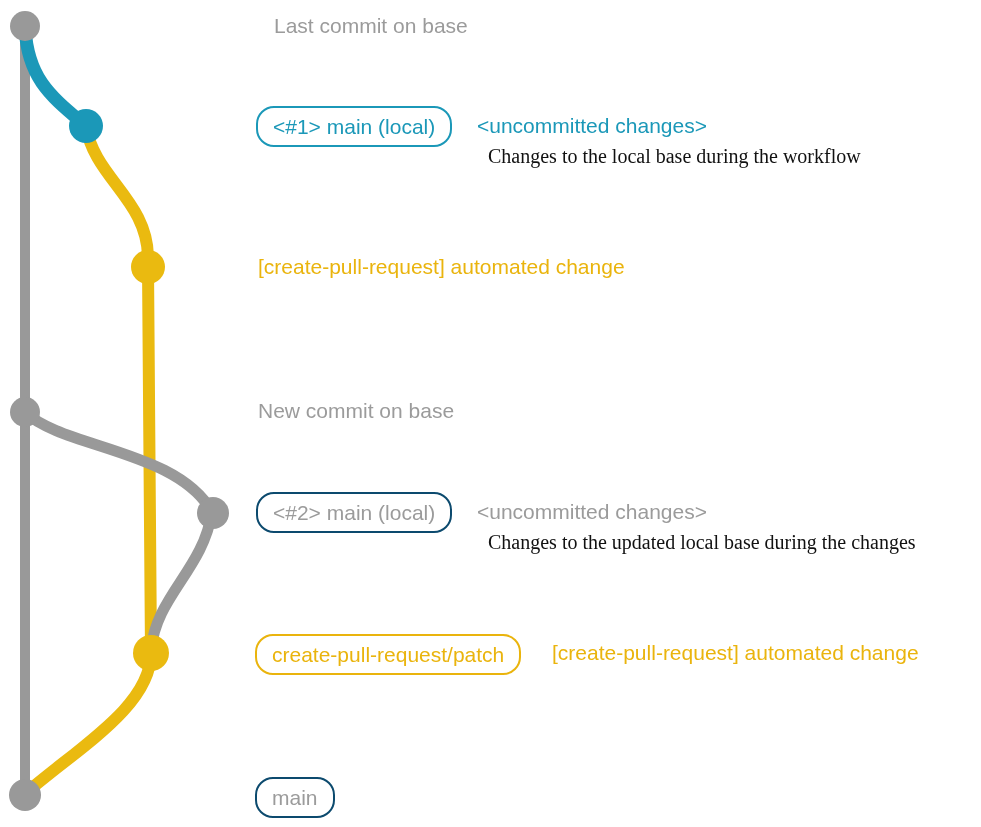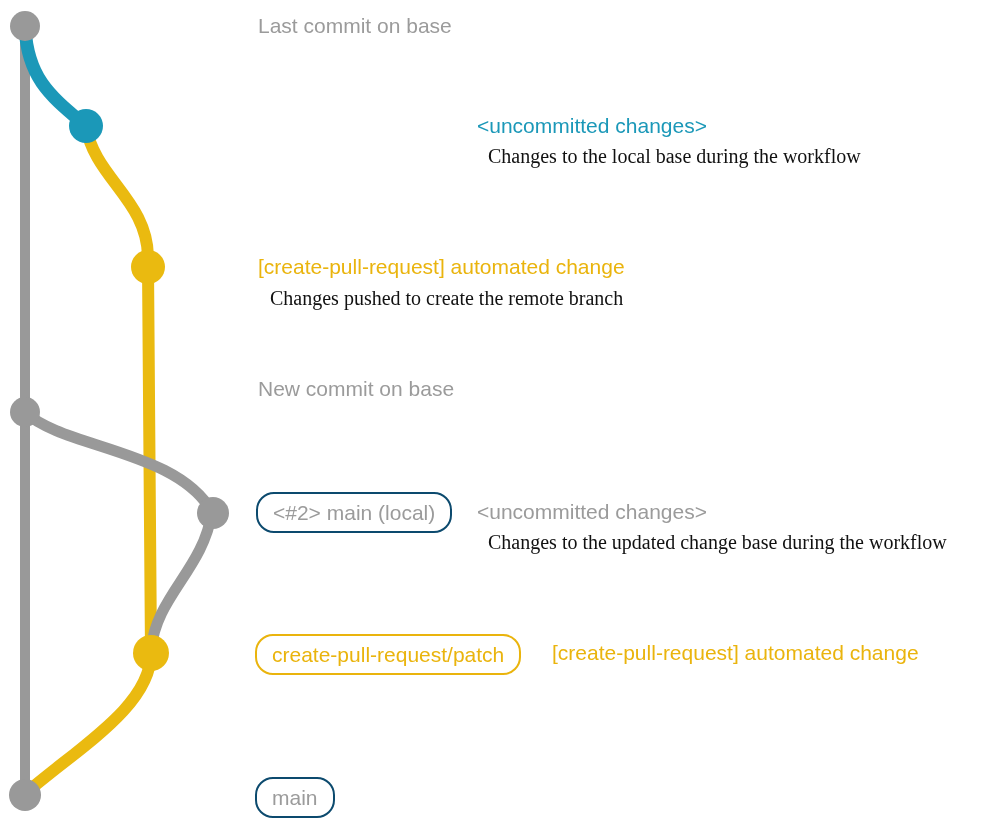--- a/index.html
+++ b/index.html
@@ -61,35 +61,37 @@
 
     <circle cx="25" cy="26" r="15" fill="#999999"></circle>
     <circle cx="86" cy="126" r="17" fill="#1b98b8"></circle>
     <circle cx="148" cy="267" r="17" fill="#eaba10"></circle>
     <circle cx="25" cy="412" r="15" fill="#999999"></circle>
     <circle cx="213" cy="513" r="16" fill="#999999"></circle>
     <circle cx="151" cy="653" r="18" fill="#eaba10"></circle>
     <circle cx="25" cy="795" r="16" fill="#999999"></circle>
   </svg>
 
-  <div class="ann sans gray-text" style="left:258px; top:14px;">Last commit on base</div>
+  <div class="ann sans gray-text" style="left:274px; top:14px;">Last commit on base</div>
 
+  <div class="ann" style="left:256px; top:106px;">
+    <span class="badge teal-badge">&lt;#1&gt; main (local)</span>
+  </div>
   <div class="ann sans teal-text" style="left:477px; top:114px;">&lt;uncommitted changes&gt;</div>
   <div class="ann serif" style="left:488px; top:145px;text-align:center;">Changes to the local base during the workflow</div>
 
   <div class="ann sans gold-text" style="left:258px; top:255px;">[create-pull-request] automated change</div>
-  <div class="ann serif" style="left:270px; top:287px;">Changes pushed to create the remote branch</div>
 
-  <div class="ann sans gray-text" style="left:258px; top:377px;">New commit on base</div>
+  <div class="ann sans gray-text" style="left:258px; top:399px;">New commit on base</div>
 
   <div class="ann" style="left:256px; top:492px;">
     <span class="badge gray-badge">&lt;#2&gt; main (local)</span>
   </div>
   <div class="ann sans gray-text" style="left:477px; top:500px;">&lt;uncommitted changes&gt;</div>
-  <div class="ann serif" style="left:488px; top:531px;">Changes to the updated change base during the workflow</div>
+  <div class="ann serif" style="left:488px; top:531px;">Changes to the updated local base during the changes</div>
 
   <div class="ann" style="left:255px; top:634px;">
     <span class="badge gold-badge">create-pull-request/patch</span>
   </div>
   <div class="ann sans gold-text" style="left:552px; top:641px;">[create-pull-request] automated change</div>
 
   <div class="ann" style="left:255px; top:777px;">
     <span class="badge gray-badge">main</span>
   </div>
 

